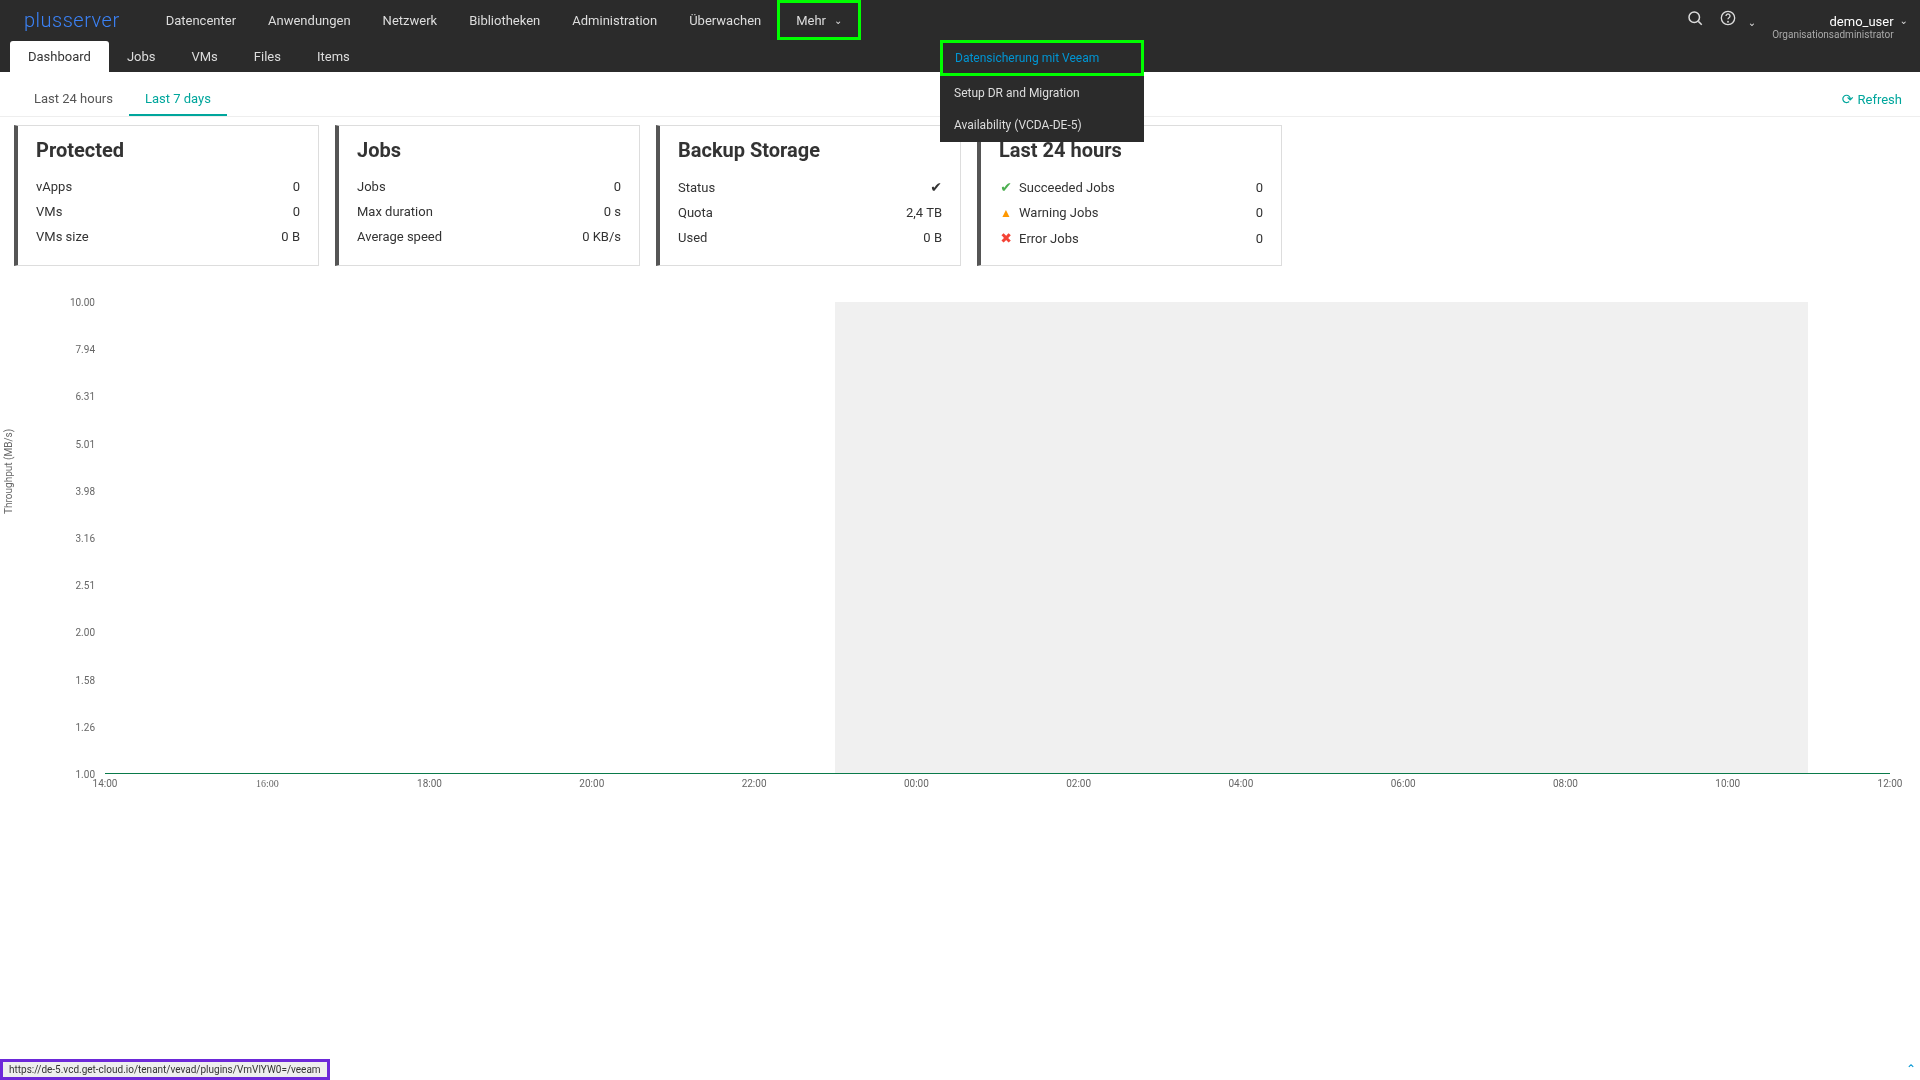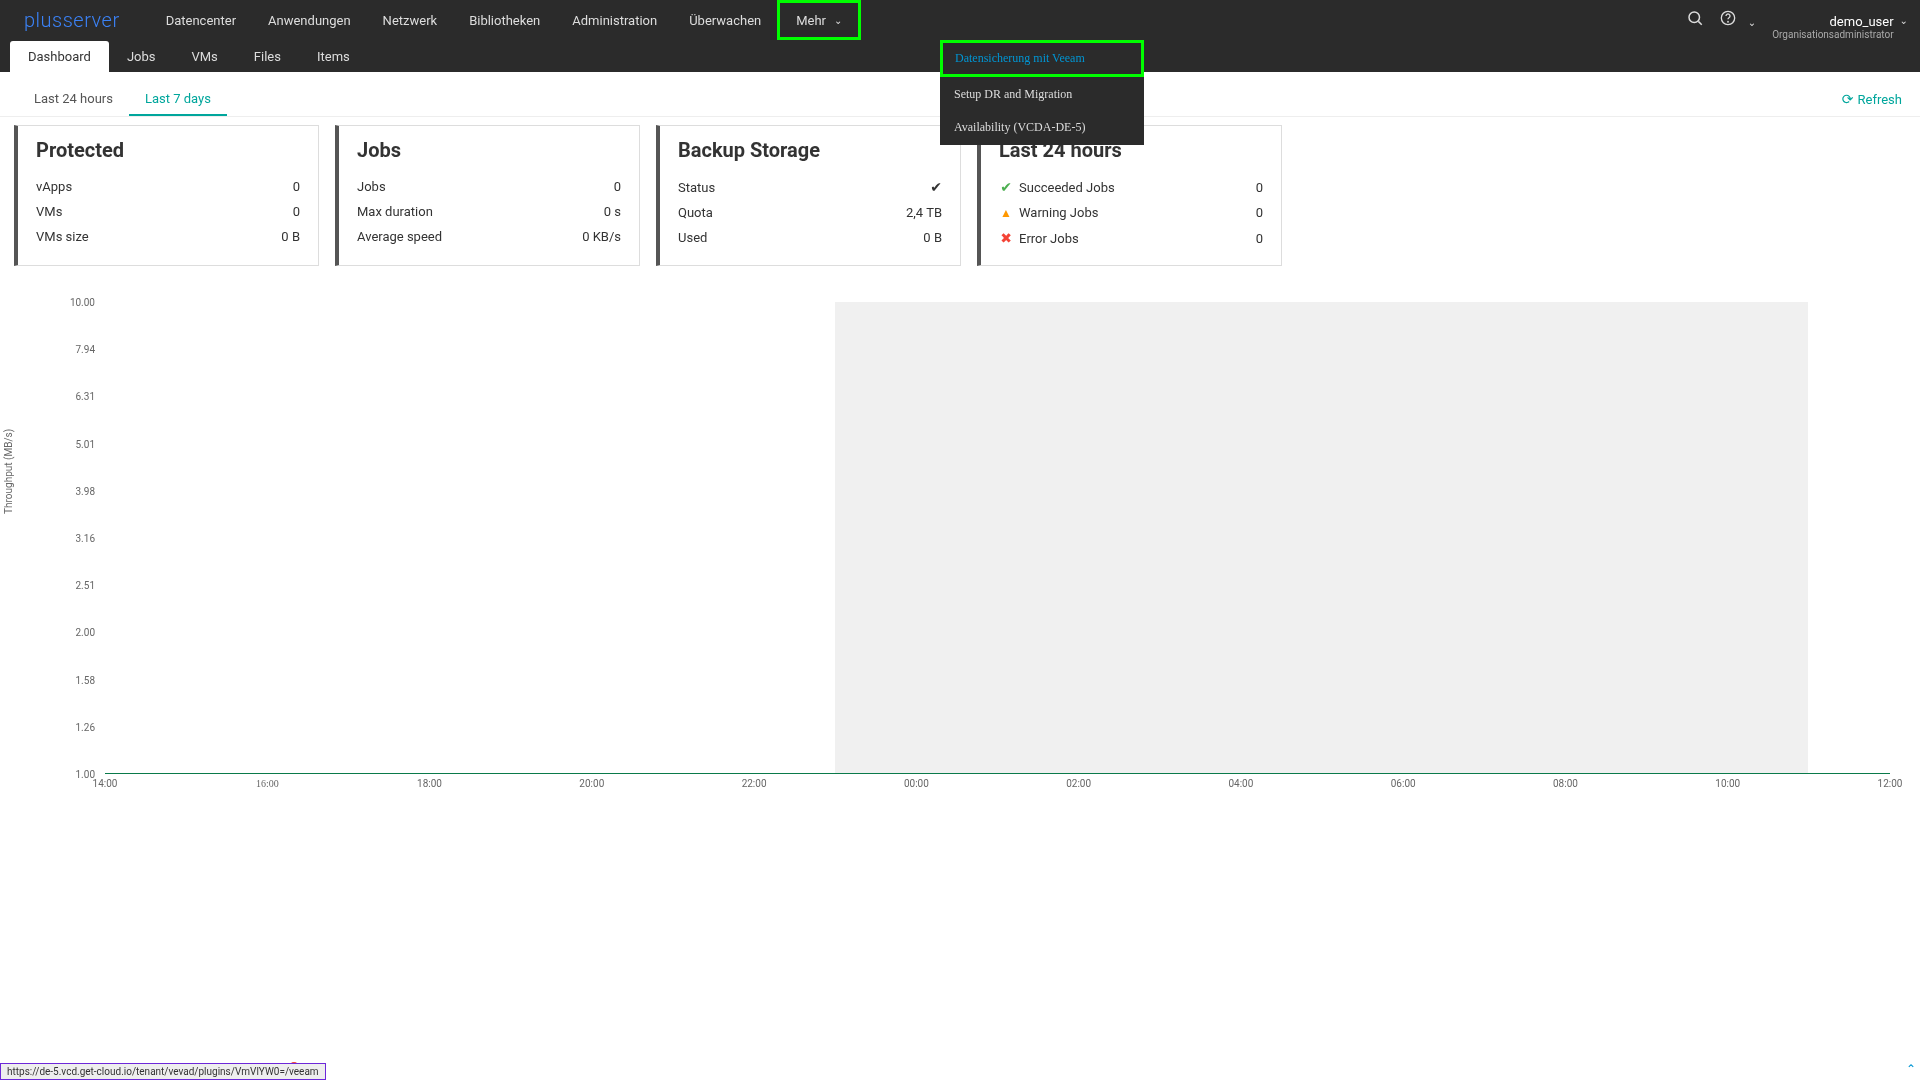--- a/index.html
+++ b/index.html
@@ -15,21 +15,21 @@
 .nav-right { margin-left: auto; display: flex; align-items: center; gap: 16px; }
 .search-icon, .help-icon { color: #ddd; cursor: pointer; font-size: 16px;}
 .user-block { display: flex; align-items: center; gap: 6px; cursor: pointer; }
 .user-text { text-align: right; }
 .user-name { font-size: 13px; color: #fff; margin-top: 13px; }
 .user-role { font-size: 10px; color: #aaa; }
 .user-chev { color: #ddd; font-size: 10px; }
 
 
 .dropdown { position: absolute; top: 40px; left: 940px; background: #2b2b2b; width: 204px; border: 3px solid #00ff00; z-index: 100; }
-.dropdown-item { padding: 8px 12px; font-size: 12px; color: #ddd; cursor: pointer; font-family: Liberation Serif, serif; }
+.dropdown-item { padding: 8px 12px; font-size: 12px; color: #ddd; cursor: pointer; }
 .dropdown-item.active { color: #0095d3; }
 .dropdown-item.no-border { border: none; margin: 2px; }
 
 
 .subtabs { display: flex; background: #2b2b2b; height: 32px; padding-left: 10px; align-items: flex-end; }
 .subtab { padding: 8px 18px; font-size: 13px; color: #ddd; cursor: pointer; border-radius: 3px 3px 0 0; }
 .subtab.active { background: #fff; color: #333; }
 
 
 .timerow { display: flex; align-items: center; padding: 10px 18px 0 18px; border-bottom: none; height: 44px; }
@@ -55,21 +55,21 @@
 .ylabel { position: absolute; left: 8px; top: 50%; transform: rotate(-90deg) translateX(50%); transform-origin: left center; font-size: 10px; color: #666; white-space: nowrap; }
 .chart-inner { position: relative; margin-left: 50px; height: 500px; }
 .grid-area { position: absolute; left: 35px; right: 0; top: 10px; bottom: 18px; }
 .shade { position: absolute; left: 40.9%; width: 54.5%; top: 0; bottom: 0; background: #f0f0f0; }
 .yaxis-tick { position: absolute; left: -5px; font-size: 10px; color: #666; transform: translateY(-50%); text-align: right; width: 30px; }
 .baseline { position: absolute; left: 35px; right: 0; bottom: 18px; height: 1px; background: #0a7a4a; }
 .xaxis { position: absolute; left: 35px; right: 0; bottom: 0; height: 14px; }
 .xtick { position: absolute; font-size: 10px; color: #666; transform: translateX(-50%); }
 
 
-.statusbar-link { position: absolute; bottom: 0; left: 0; background: #eee; color: #333; font-size: 10px; padding: 2px 6px; border: 1px solid #6d28d9; white-space: nowrap; }
+.statusbar-link { position: absolute; bottom: 0; left: 0; background: #eee; color: #333; font-size: 10px; padding: 2px 6px; border: 3px solid #6d28d9; white-space: nowrap; }
 .status-legend { position: absolute; bottom: 4px; left: 10px; right: 10px; height: 18px; font-size: 11px; color: #555; display: flex; align-items: center; gap: 6px; padding-left: 270px;}
 .legend-dot-err { width: 10px; height: 10px; border-radius: 50%; background: #f44336; display:inline-block; }
 .scroll-top { position: absolute; bottom: 4px; right: 4px; color: #0095d3; font-size: 12px; cursor: pointer; }
 
 .divider-line { height:1px; background:#eee; margin: 0 0 0 0;}
 </style>
 </head>
 <body>
 
 <div class="topnav">

